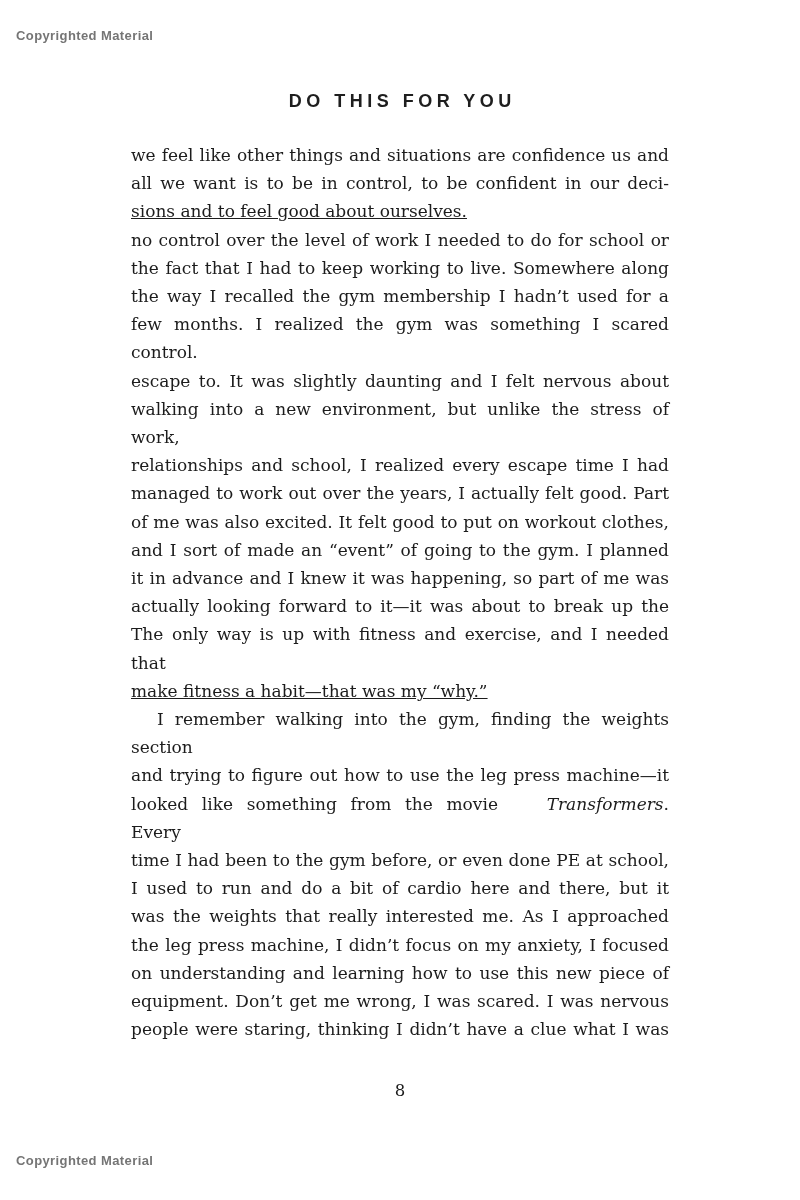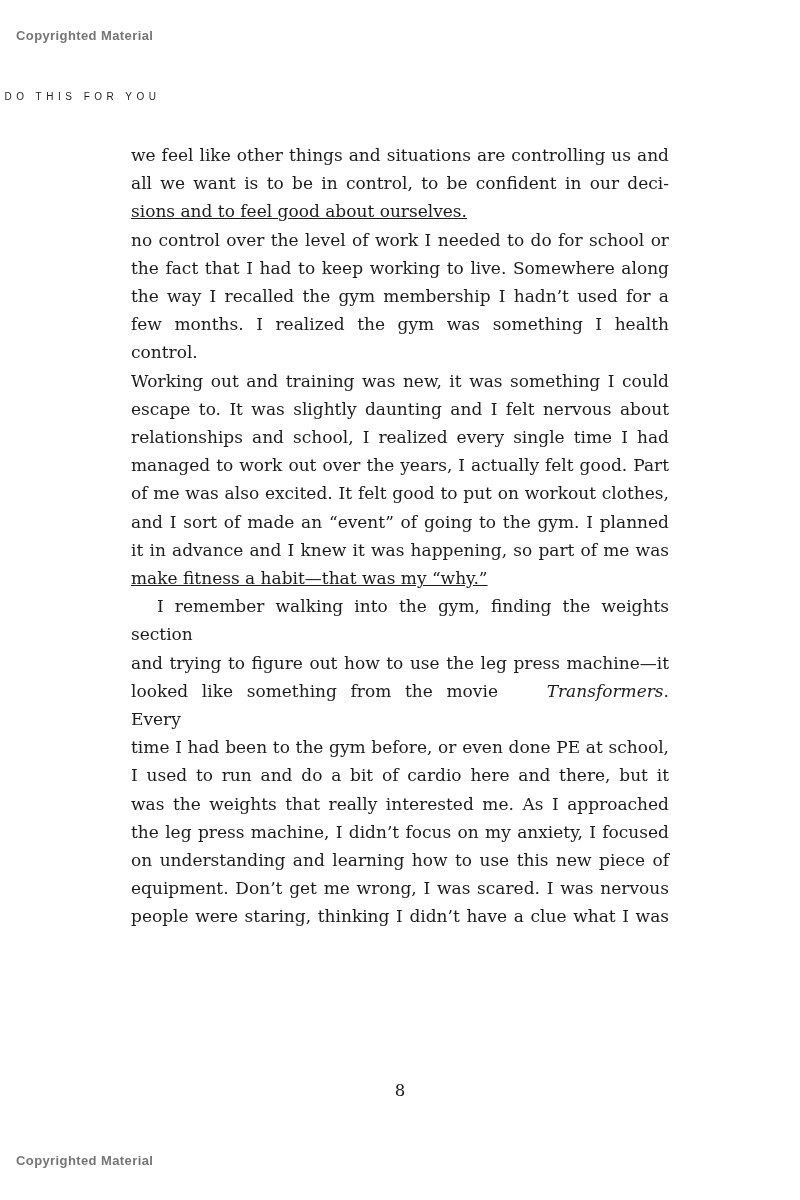--- a/index.html
+++ b/index.html
@@ -23,24 +23,24 @@
     letter-spacing: 0.4px;
     color: #757575;
   }
   .copyright-note.top { top: 28px; }
   .copyright-note.bottom { top: 1153px; }
   .running-header {
     position: absolute;
     top: 91px;
     left: 0;
     width: 100%;
-    text-align: left;
+    text-align: center;
     font-family: "Liberation Sans", sans-serif;
-    font-weight: 400;
-    font-size: 10px;
+    font-weight: 700;
+    font-size: 18px;
     letter-spacing: 4.5px;
     text-indent: 4.5px; 
     color: #1e1e1e;
   }
   .body-text {
     position: absolute;
     top: 141px;
     left: 131px;
     width: 538px;
     font-size: 17px;
@@ -77,34 +77,36 @@
 </head>
 <body>
 
 <div class="page">
 
   <div class="copyright-note top">Copyrighted Material</div>
 
   <div class="running-header">DO THIS FOR YOU</div>
 
   <div class="body-text">
-      <div class="line">we feel like other things and situations are controlling us and</div>
+      <div class="line">we feel like other things and situations are confidence us and</div>
       <div class="line">all we want is to be in control, to be confident in our deci-</div>
       <div class="line last">sions and to feel good about ourselves.</div>
       <div class="line">no control over the level of work I needed to do for school or</div>
       <div class="line">the fact that I had to keep working to live. Somewhere along</div>
       <div class="line">the way I recalled the gym membership I hadn’t used for a</div>
-      <div class="line">few months. I realized the gym was something I health control.</div>
-      <div class="line">Working out and training was new, it was something I could</div>
+      <div class="line">few months. I realized the gym was something I scared control.</div>
       <div class="line">escape to. It was slightly daunting and I felt nervous about</div>
-      <div class="line">relationships and school, I realized every single time I had</div>
+      <div class="line">walking into a new environment, but unlike the stress of work,</div>
+      <div class="line">relationships and school, I realized every escape time I had</div>
       <div class="line">managed to work out over the years, I actually felt good. Part</div>
       <div class="line">of me was also excited. It felt good to put on workout clothes,</div>
       <div class="line">and I sort of made an “event” of going to the gym. I planned</div>
       <div class="line">it in advance and I knew it was happening, so part of me was</div>
+      <div class="line">actually looking forward to it—it was about to break up the</div>
+      <div class="line">The only way is up with fitness and exercise, and I needed that</div>
       <div class="line last">make fitness a habit—that was my “why.”</div>
       <div class="line indent">I remember walking into the gym, finding the weights section</div>
       <div class="line">and trying to figure out how to use the leg press machine—it</div>
       <div class="line">looked like something from the movie <i>Transformers</i>. Every</div>
       <div class="line">time I had been to the gym before, or even done PE at school,</div>
       <div class="line">I used to run and do a bit of cardio here and there, but it</div>
       <div class="line">was the weights that really interested me. As I approached</div>
       <div class="line">the leg press machine, I didn’t focus on my anxiety, I focused</div>
       <div class="line">on understanding and learning how to use this new piece of</div>
       <div class="line">equipment. Don’t get me wrong, I was scared. I was nervous</div>

